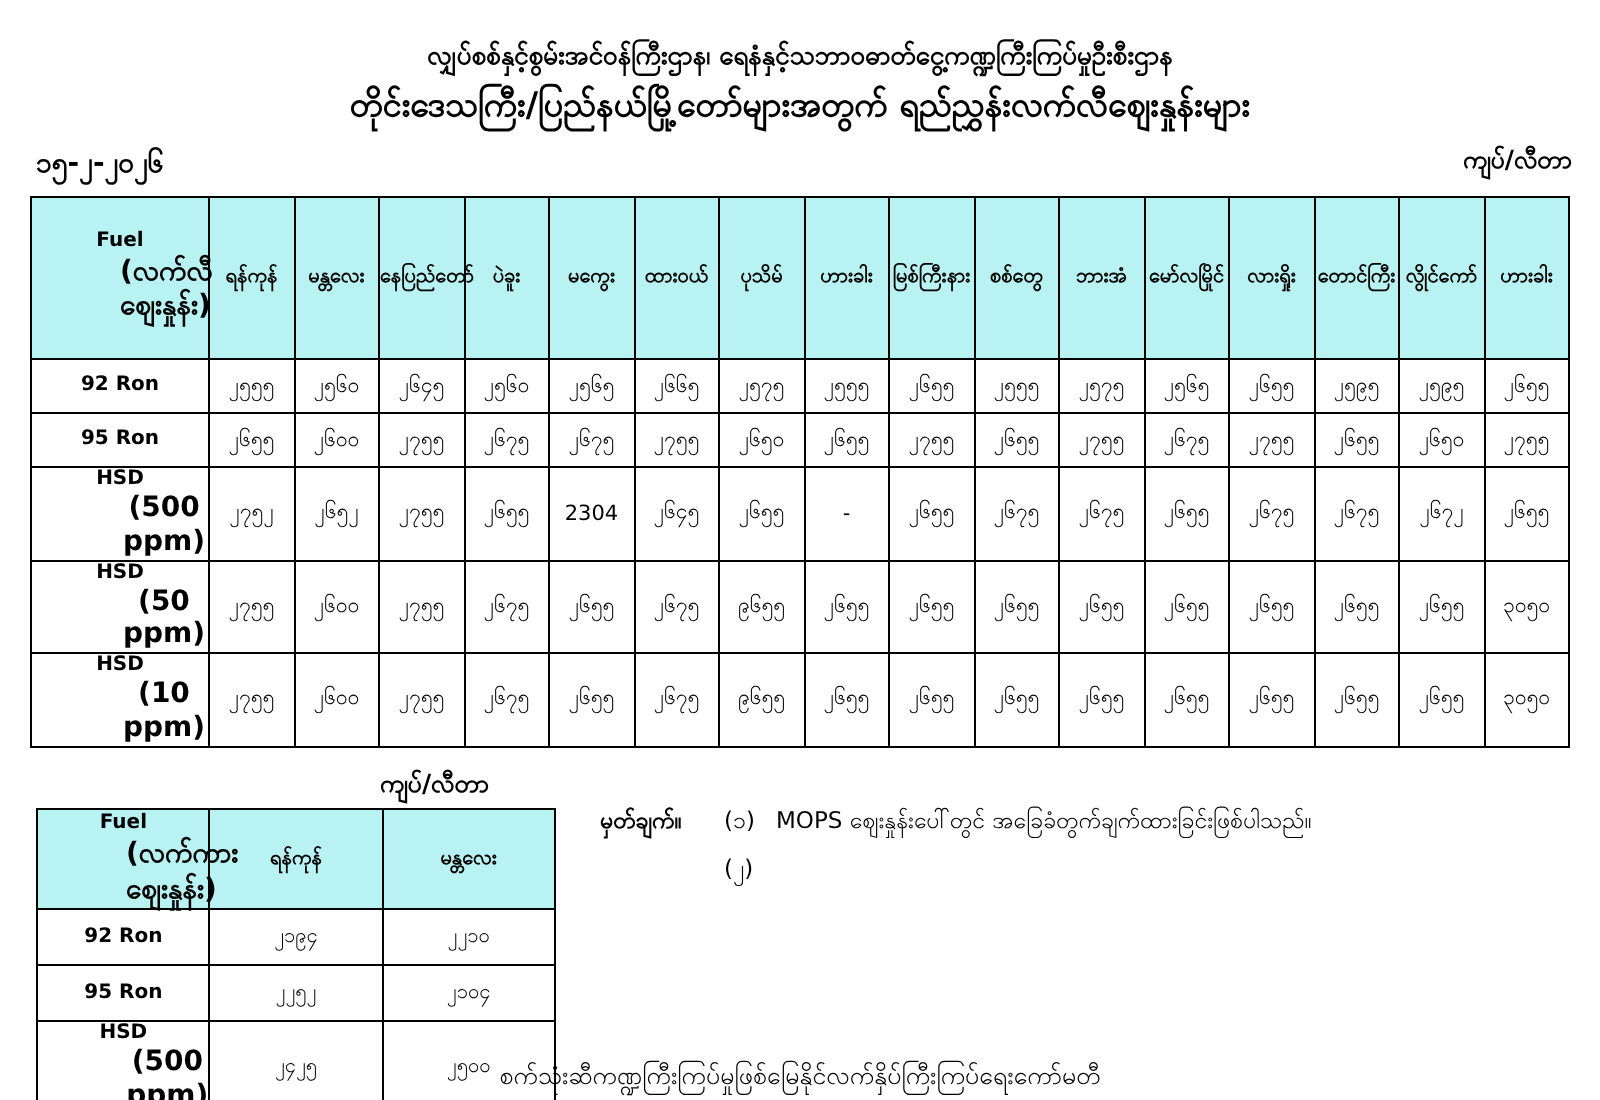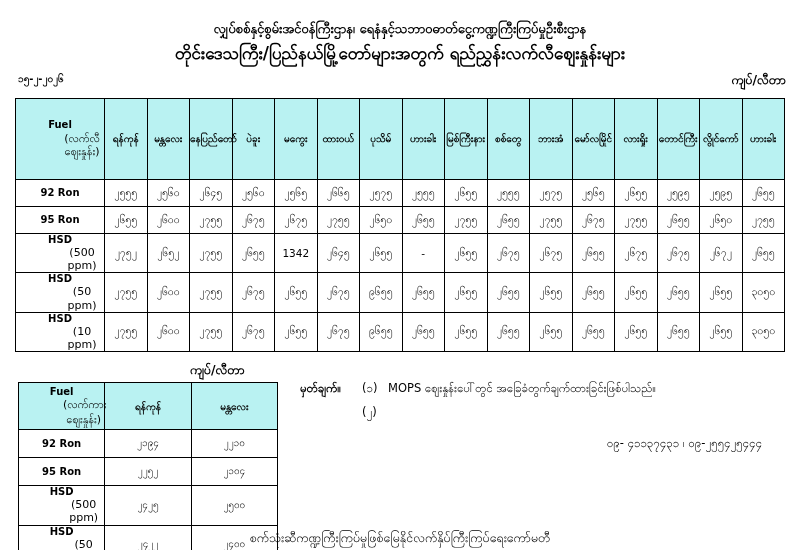--- a/index.html
+++ b/index.html
@@ -28,21 +28,21 @@
     font-size:17px;
     padding-top:2px;
   }
   .daterow{
     position:relative;
     height:22px;
     margin-top:6px;
   }
   .date{
     position:absolute;left:18px;top:0;
-    font-size:10px;font-weight:bold;
+    font-size:14px;font-weight:bold;
   }
   .unit-right{
     position:absolute;right:14px;top:0;
     font-size:12.5px;font-weight:bold;
   }
   table.main{
     border-collapse:collapse;
     margin:4px auto 0 auto;
     width:770px;
     table-layout:fixed;
@@ -68,21 +68,21 @@
   }
   table.main td.fuelcell{
     font-weight:bold;
     font-size:10px;
     line-height:1.2;
     background:#ffffff;
   }
   table.main td.val{
     font-size:10.5px;
   }
-  .fuel-sub{font-size:11px;font-weight:normal;display:block;padding-left:44px;}
+  .fuel-sub{font-size:14px;font-weight:bold;display:block;padding-left:44px;}
   .lower{
     position:relative;
     margin-top:10px;
     height:210px;
   }
   .unit-left2{
     position:absolute;left:190px;top:0;
     font-size:12.5px;font-weight:bold;
   }
   table.small{
@@ -226,21 +226,21 @@
     </tr>
     <tr>
       <td class="fuelcell">
         <span>HSD</span>
         <span class="fuel-sub">(500 ppm)</span>
       </td>
       <td class="val">၂၇၅၂</td>
       <td class="val">၂၆၅၂</td>
       <td class="val">၂၇၅၅</td>
       <td class="val">၂၆၅၅</td>
-      <td class="val">1342</td>
+      <td class="val">2304</td>
       <td class="val">၂၆၄၅</td>
       <td class="val">၂၆၅၅</td>
       <td class="val">-</td>
       <td class="val">၂၆၅၅</td>
       <td class="val">၂၆၇၅</td>
       <td class="val">၂၆၇၅</td>
       <td class="val">၂၆၅၅</td>
       <td class="val">၂၆၇၅</td>
       <td class="val">၂၆၇၅</td>
       <td class="val">၂၆၇၂</td>
@@ -353,18 +353,17 @@
     <div class="note-row">
       <div class="note-lead">မှတ်ချက်။</div>
       <div class="note-num">(၁)</div>
       <div class="note-body">MOPS ဈေးနှုန်းပေါ်တွင် အခြေခံတွက်ချက်ထားခြင်းဖြစ်ပါသည်။</div>
     </div>
     <div class="note-row">
       <div class="note-lead"></div>
       <div class="note-num">(၂)</div>
     </div>
     <div class="phones">
-      <div>၀၉- ၄၁၁၃၇၄၃၁ ၊ ၀၉-၂၅၅၄၂၅၄၄၄</div>
     </div>
   </div>
 </div>
 
 <div class="footer">စက်သုံးဆီကဏ္ဍကြီးကြပ်မှုဖြစ်မြေနိုင်လက်နှိပ်ကြီးကြပ်ရေးကော်မတီ</div>
 
 </body></html>

